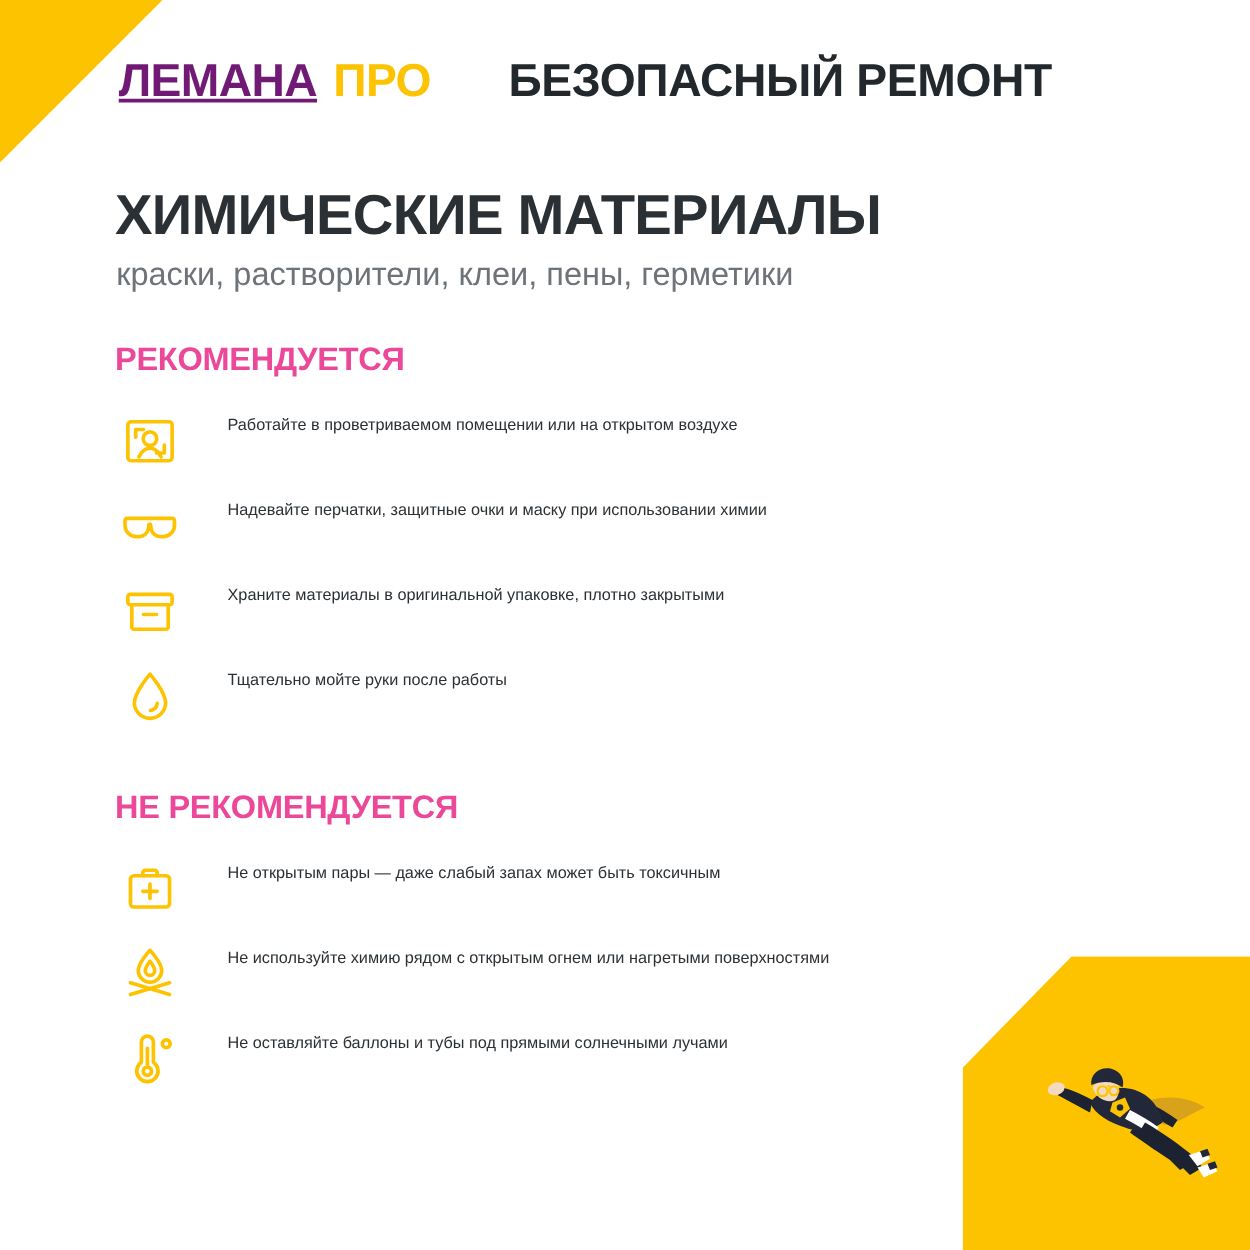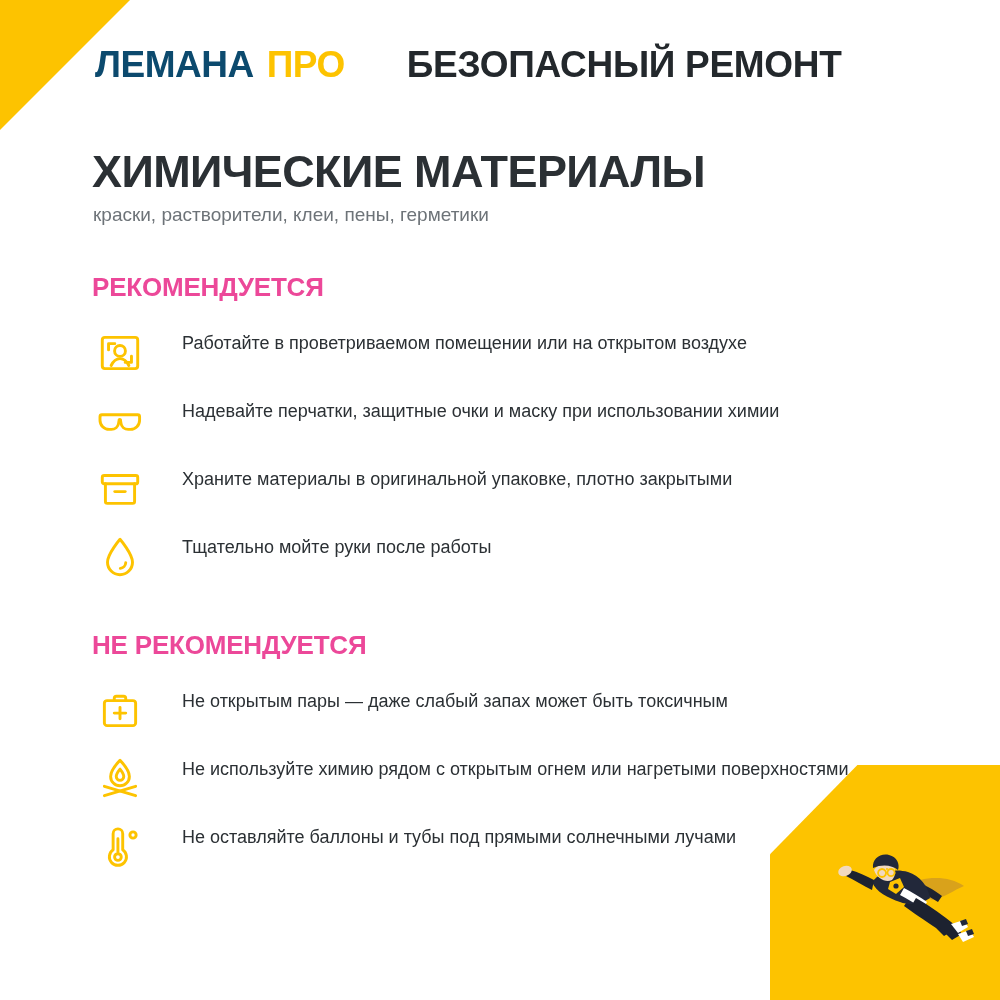--- a/index.html
+++ b/index.html
@@ -37,21 +37,21 @@
     z-index:3;
   }
   .logo{
     display:flex; align-items:baseline;
     font-size:37px;
     font-weight:900;
     letter-spacing:-0.5px;
     font-stretch:condensed;
     white-space:nowrap;
   }
-  .logo .lemana{ color:#0c4a6e; }
+  .logo .lemana{ color:#701a75;text-decoration:underline; }
   .logo .pro{ color:#FDC300; margin-left:13px; }
   .header-title{
     margin-left:62px;
     font-size:37px;
     font-weight:900;
     letter-spacing:-0.3px;
     color:#23282c;
     white-space:nowrap;
   }
 
@@ -61,21 +61,21 @@
     font-size:45px;
     font-weight:900;
     letter-spacing:-0.6px;
     color:#2b3034;
     white-space:nowrap;
     z-index:3;
     text-align:right;
   }
   .page-subtitle{
     position:absolute; top:204px; left:93px;
-    font-size:19px;
+    font-size:26px;
     font-weight:400;
     color:#6d7378;
     white-space:nowrap;
     z-index:3;
   }
 
   
   .section{ position:absolute; left:92px; width:850px; z-index:3; }
   .section-do{ top:272px; }
   .section-dont{ top:630px; }
@@ -99,21 +99,21 @@
   .rule-icon{
     flex:0 0 90px;
     height:56px;
     display:flex;
     align-items:center;
     justify-content:flex-start;
     padding-left:3px;
   }
   .rule-icon svg{ display:block; }
   .rule-text{
-    font-size:18px;
+    font-size:13px;
     line-height:1.42;
     color:#2b3034;
     padding-top:6px;
     max-width:700px;
   }
 
   
   .mascot{
     position:absolute;
     right:18px; bottom:48px;

